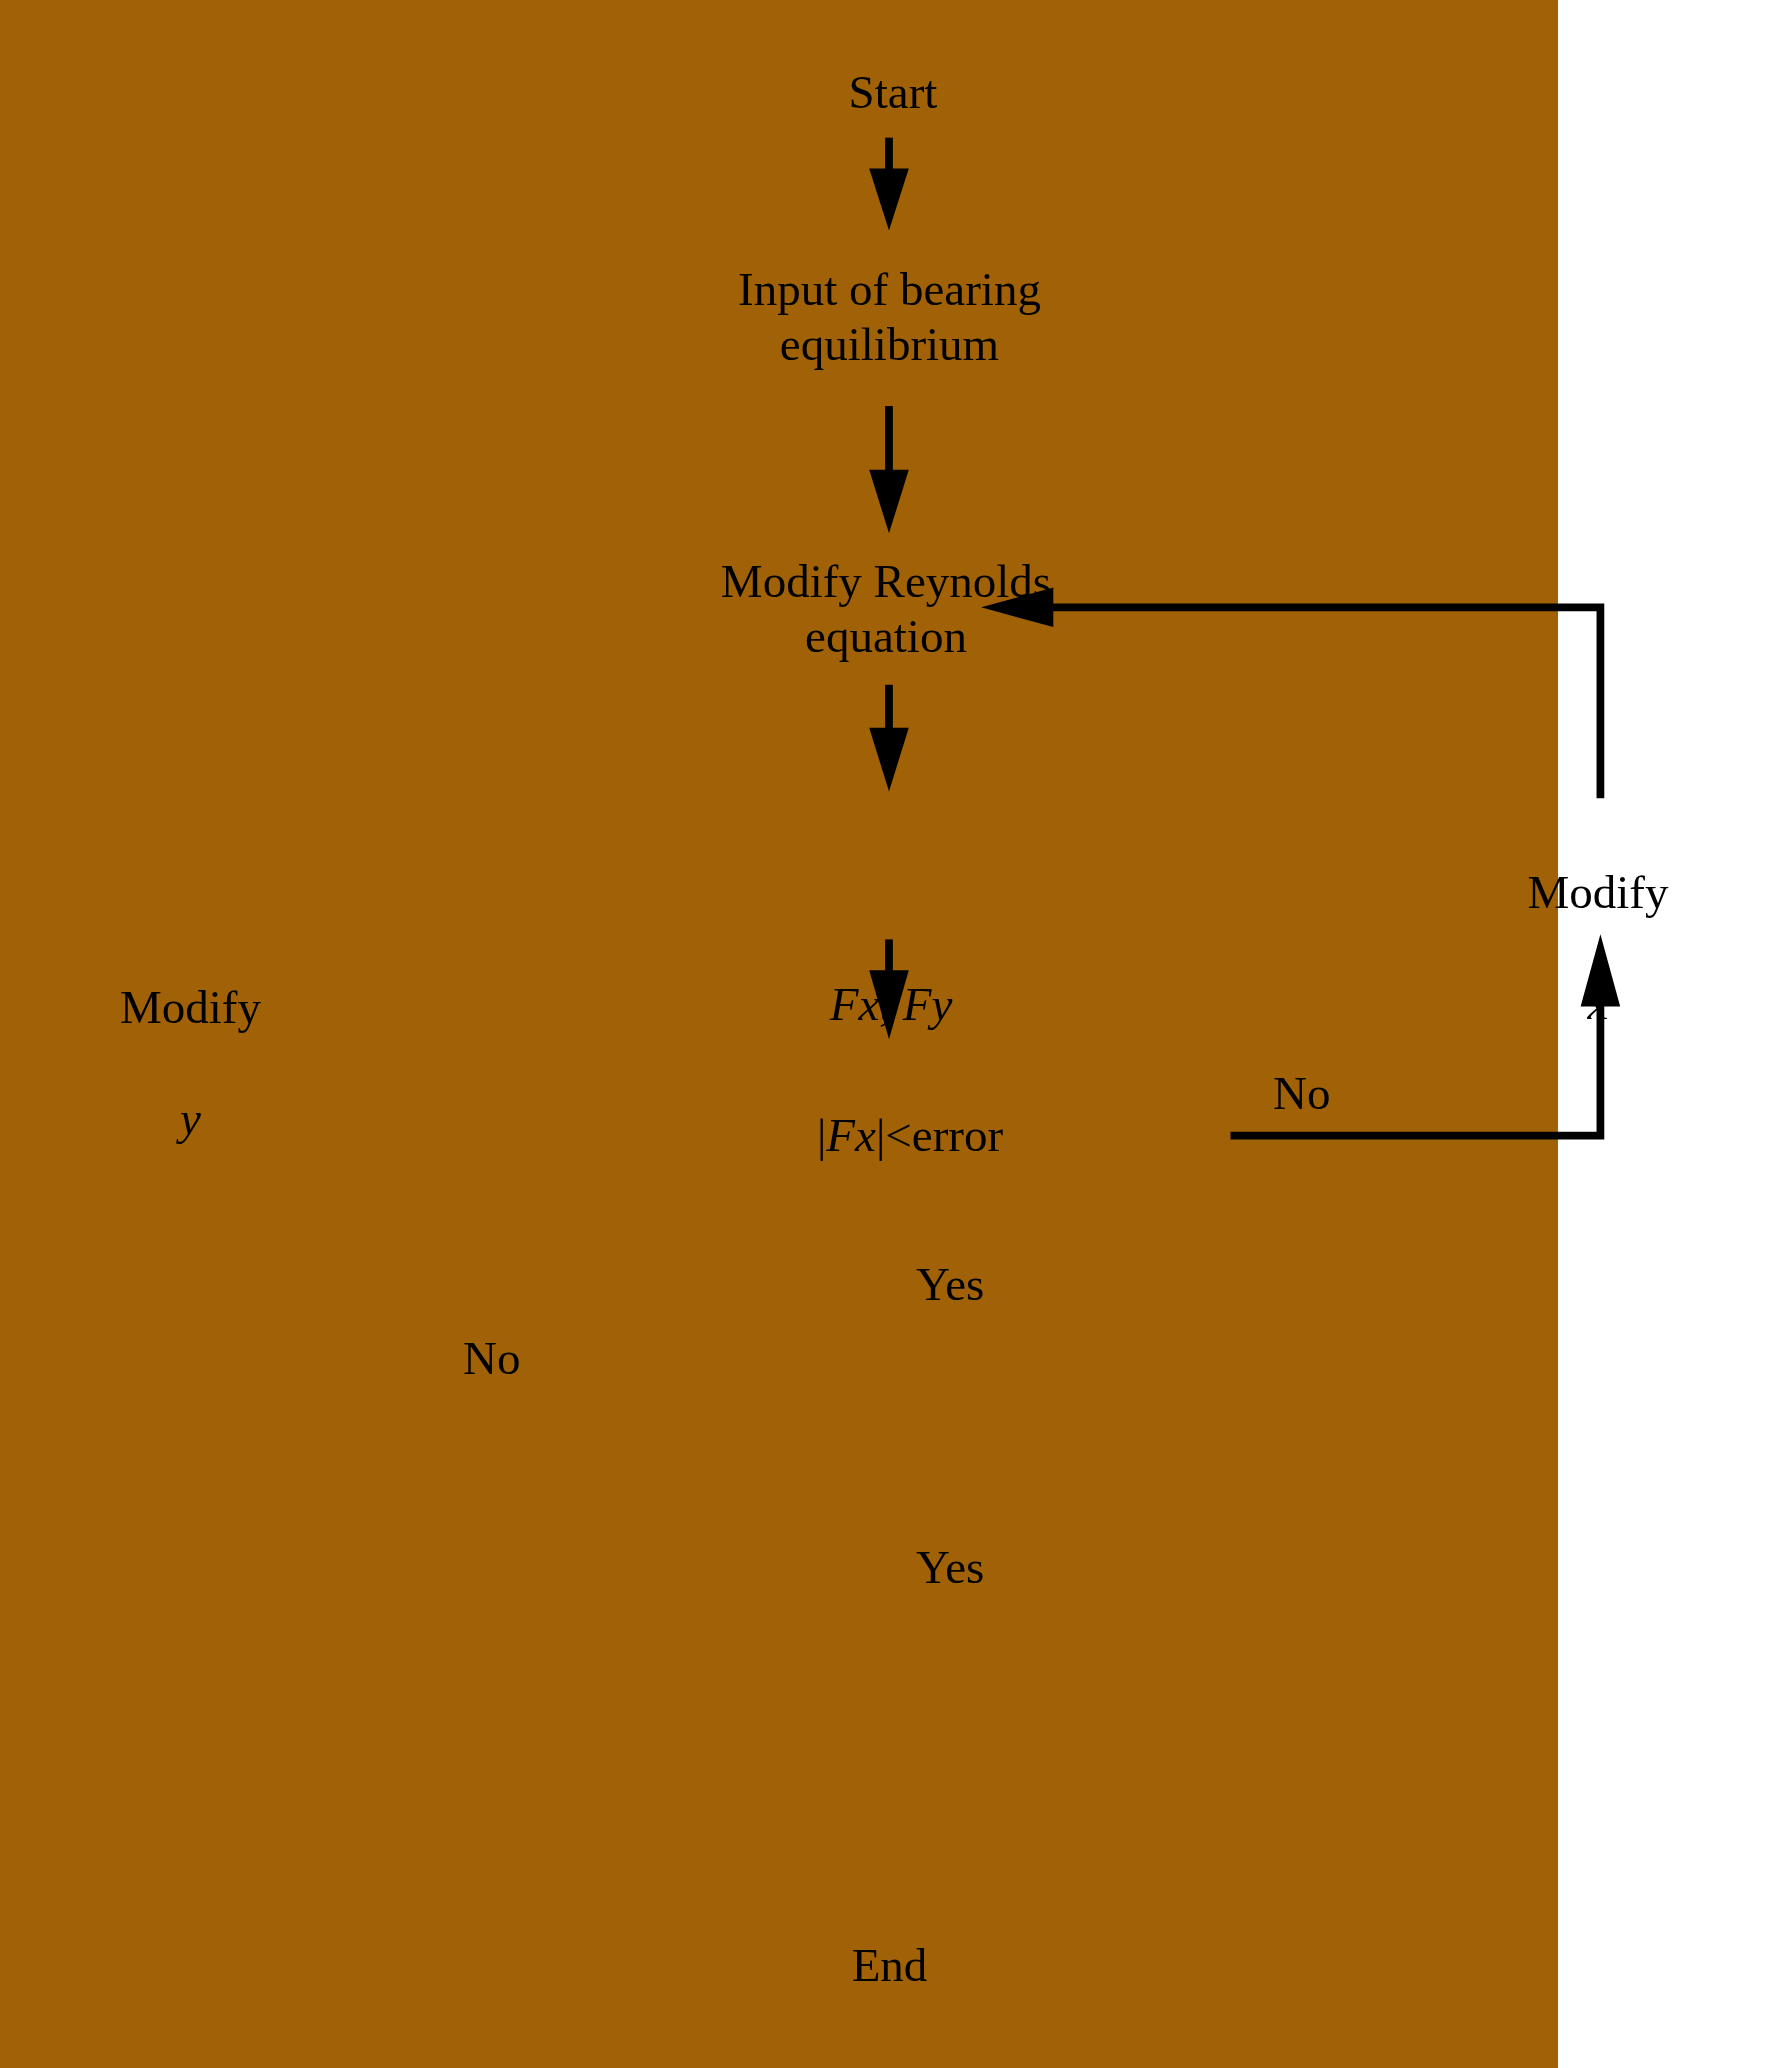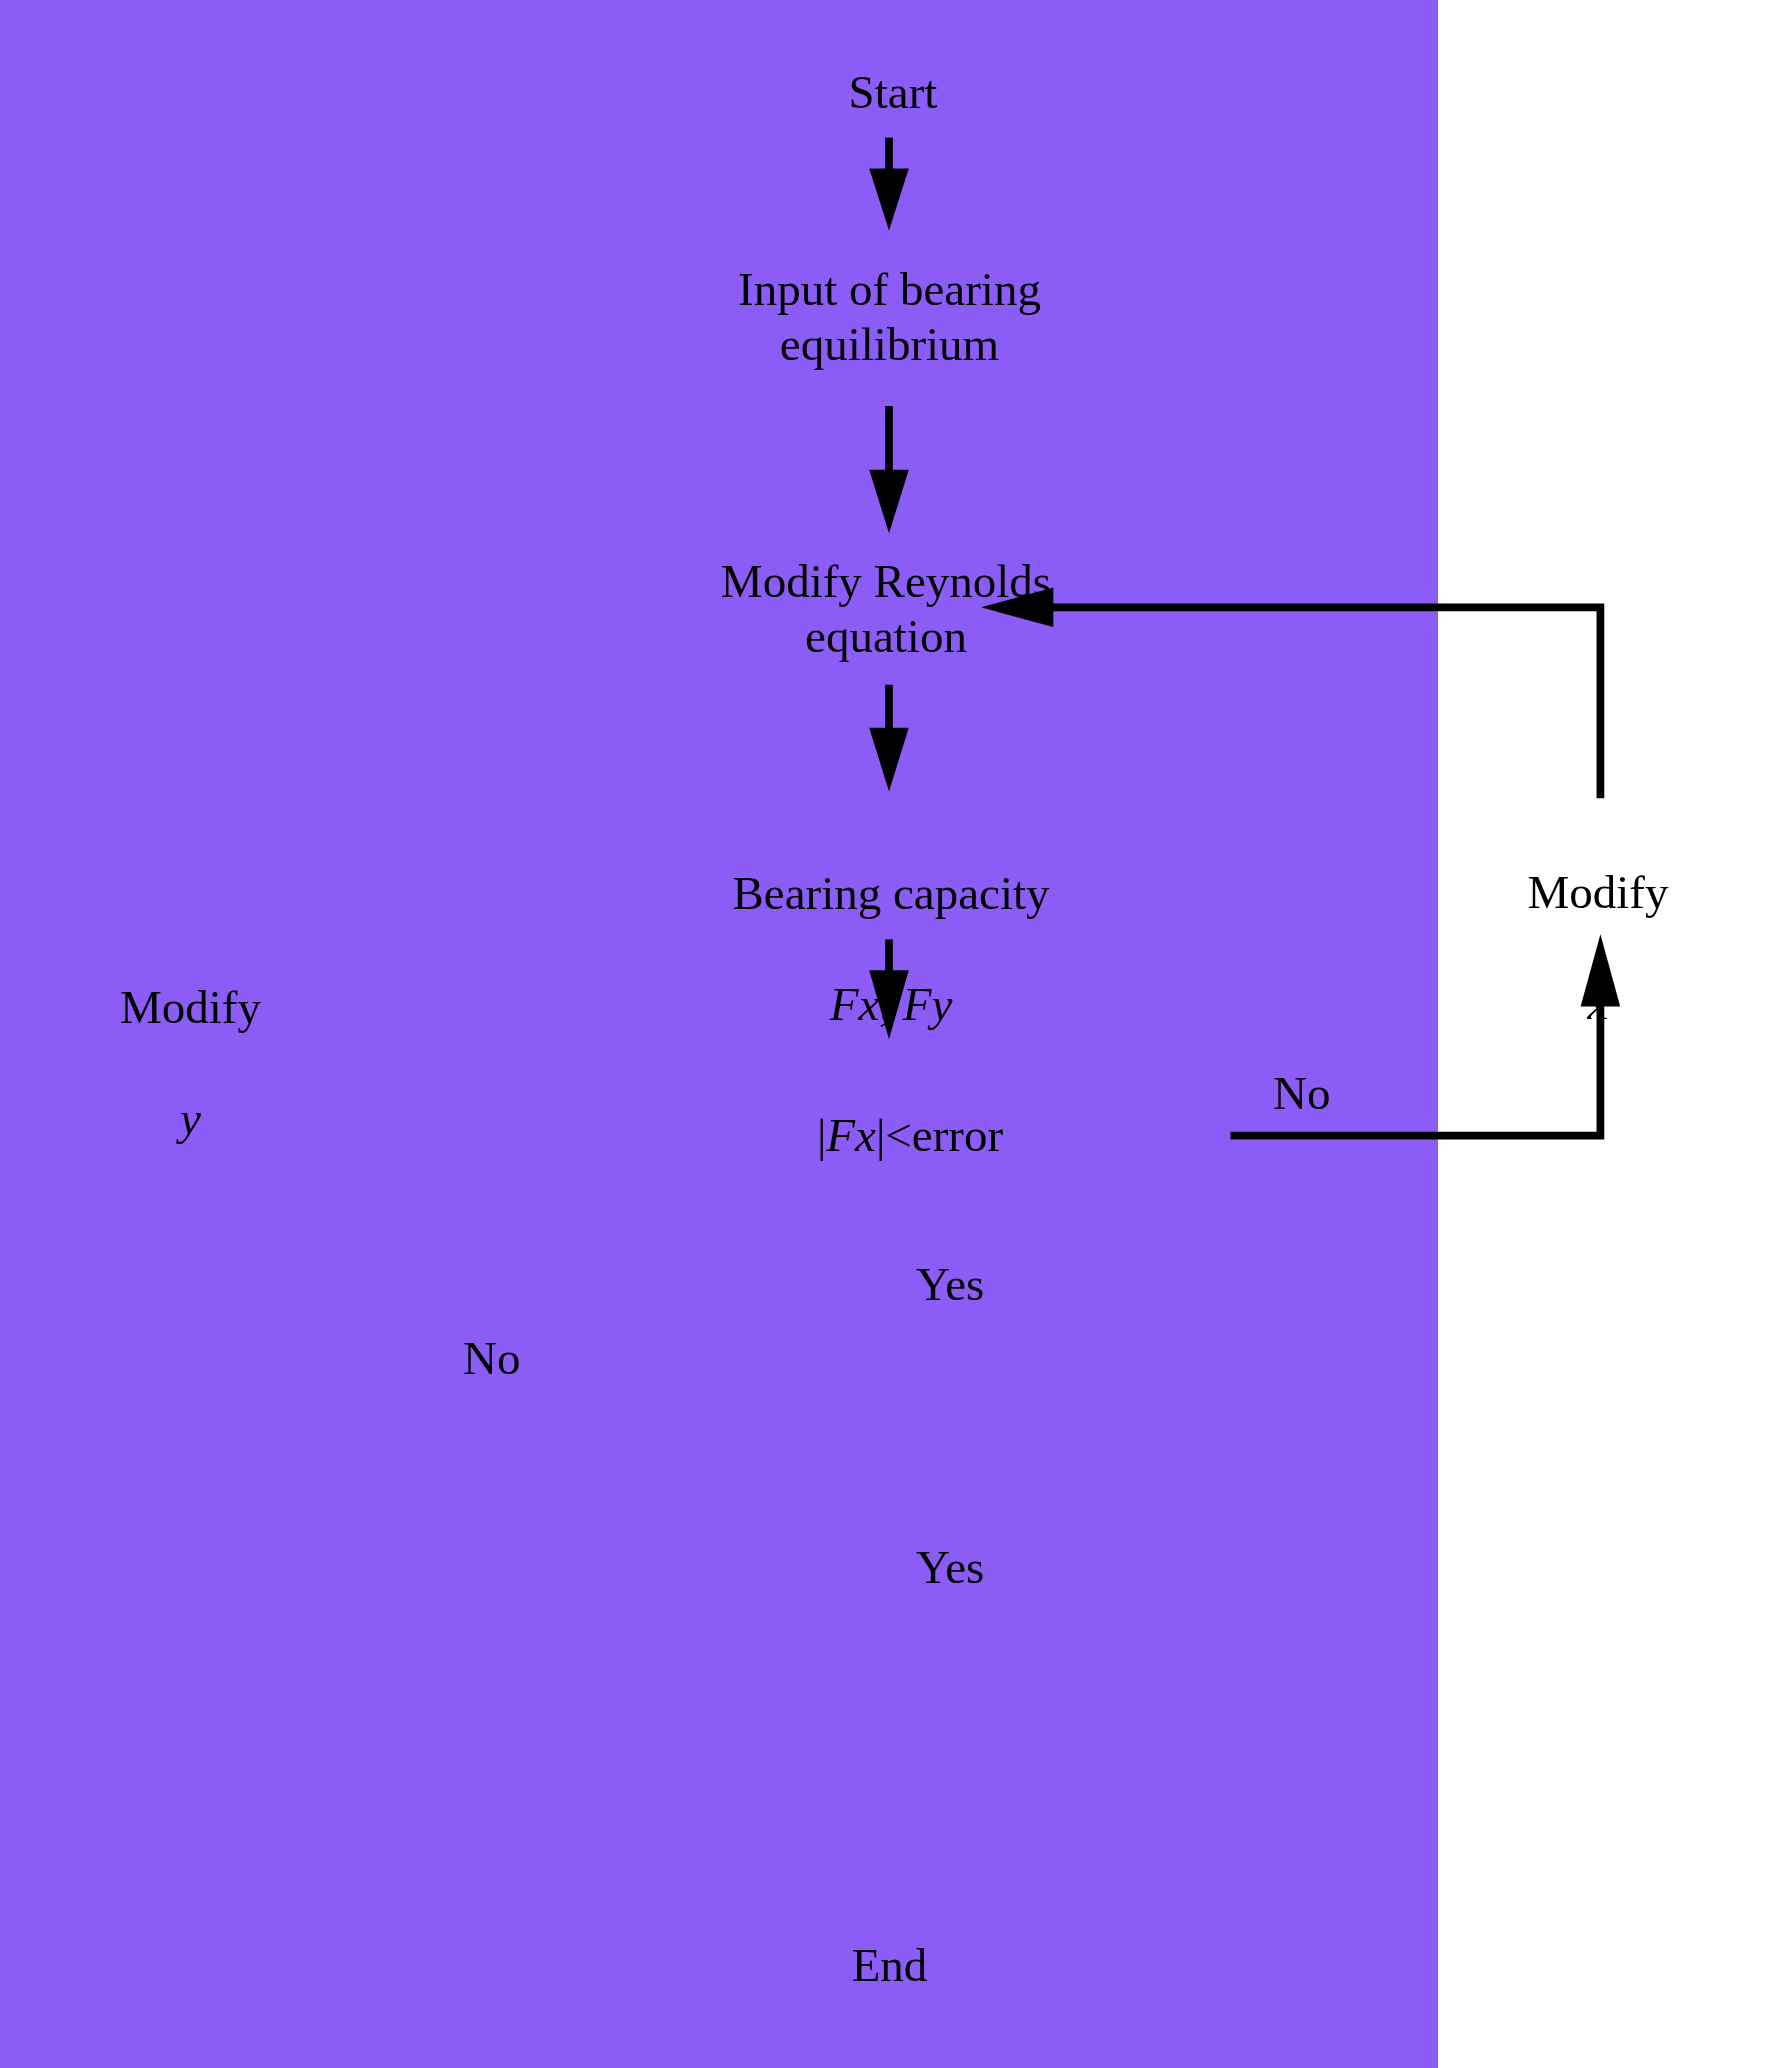--- a/index.html
+++ b/index.html
@@ -8,23 +8,23 @@
     background: #ffffff;
   }
   body {
     width: 1778px;
     height: 2068px;
     font-family: "Liberation Serif", "DejaVu Serif", serif;
     overflow: hidden;
   }
   #flowchart-root {
     position: relative;
-    width: 1438px;
+    width: 1558px;
     height: 2068px;
-    background: #8b5cf6;
+    background: #a16207;
   }
   svg#flow-svg {
     position: absolute;
     left: 0;
     top: 0;
     width: 1778px;
     height: 2068px;
     display: block;
   }
   .node-shape {
@@ -176,21 +176,21 @@
 
   <div class="node-text" style="left:769px; top:65px; width:248px;">Start</div>
 
   <div class="node-text" style="left:641px; top:262px; width:497px;">Input of bearing
 equilibrium</div>
 
   <div class="node-text" style="left:616px; top:554px; width:540px;">Modify Reynolds
 equation</div>
 
   <div class="node-text" style="left:637px; top:811px; width:508px;">
-    <span>Bearing capacity</span><br>
+    <br>
     <span class="ital">Fx,  Fy</span>
   </div>
 
   <div class="node-text" style="left:1444px; top:810px; width:308px;">
     <span>Modify</span><br>
     <span class="ital">x</span>
   </div>
 
   <div class="node-text" style="left:38px; top:925px; width:305px;">
     <span>Modify</span><br>

